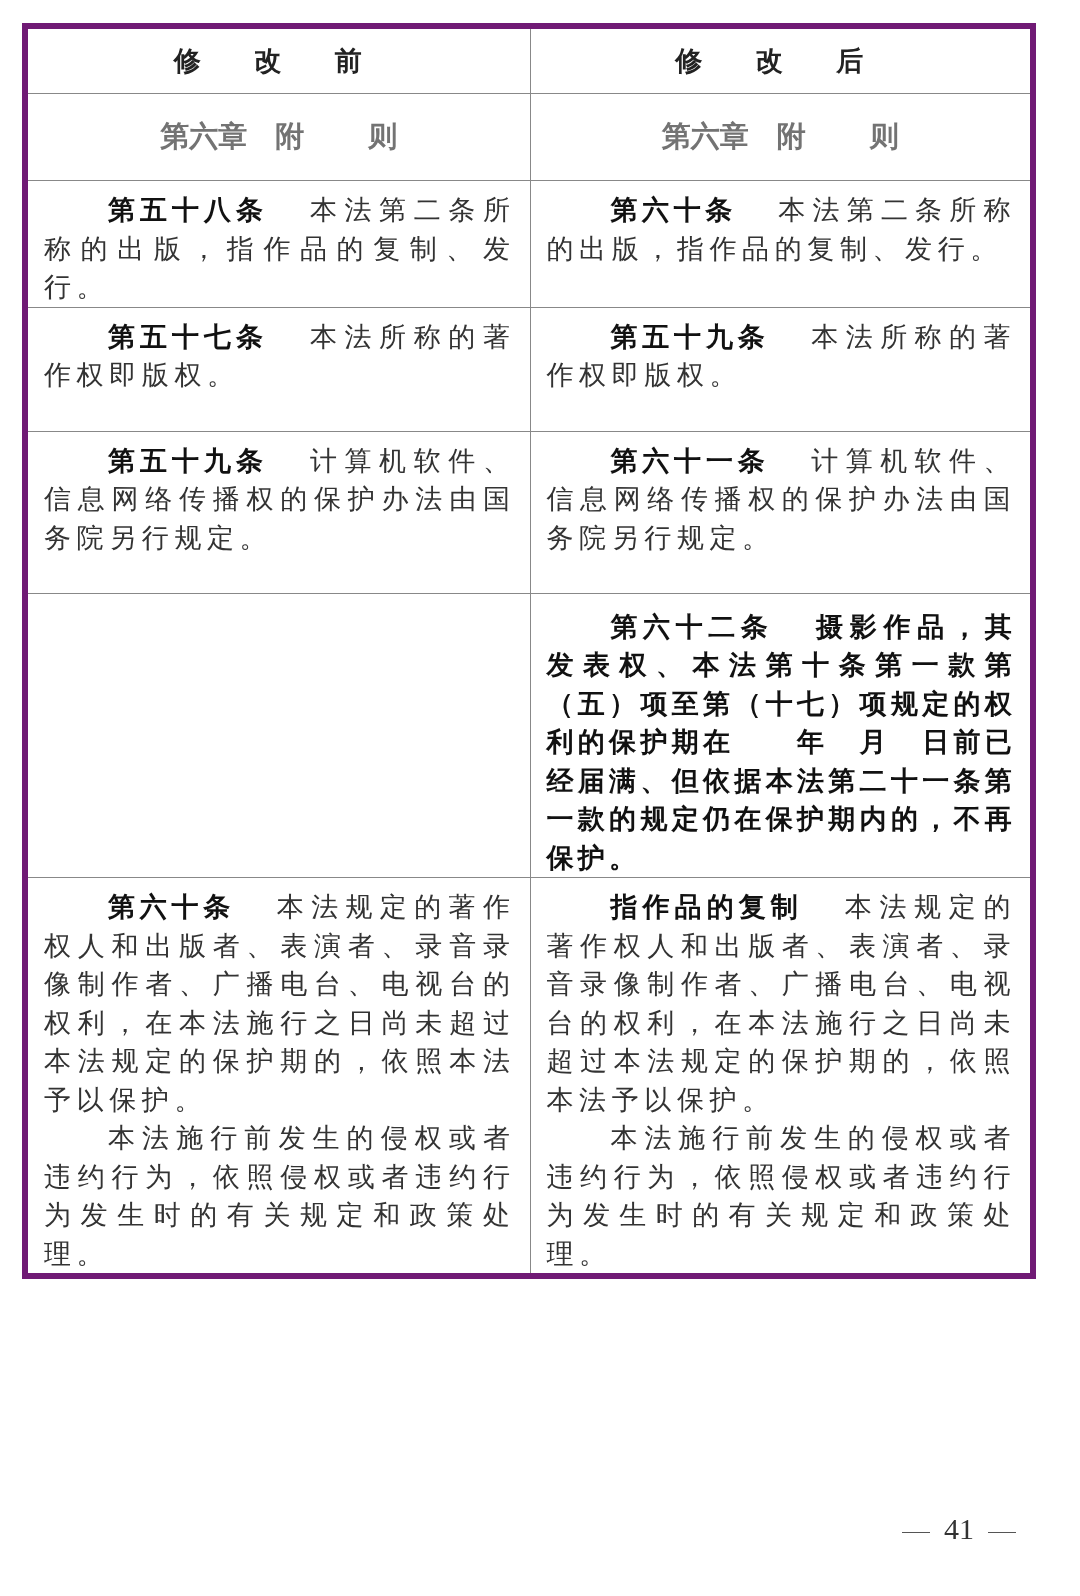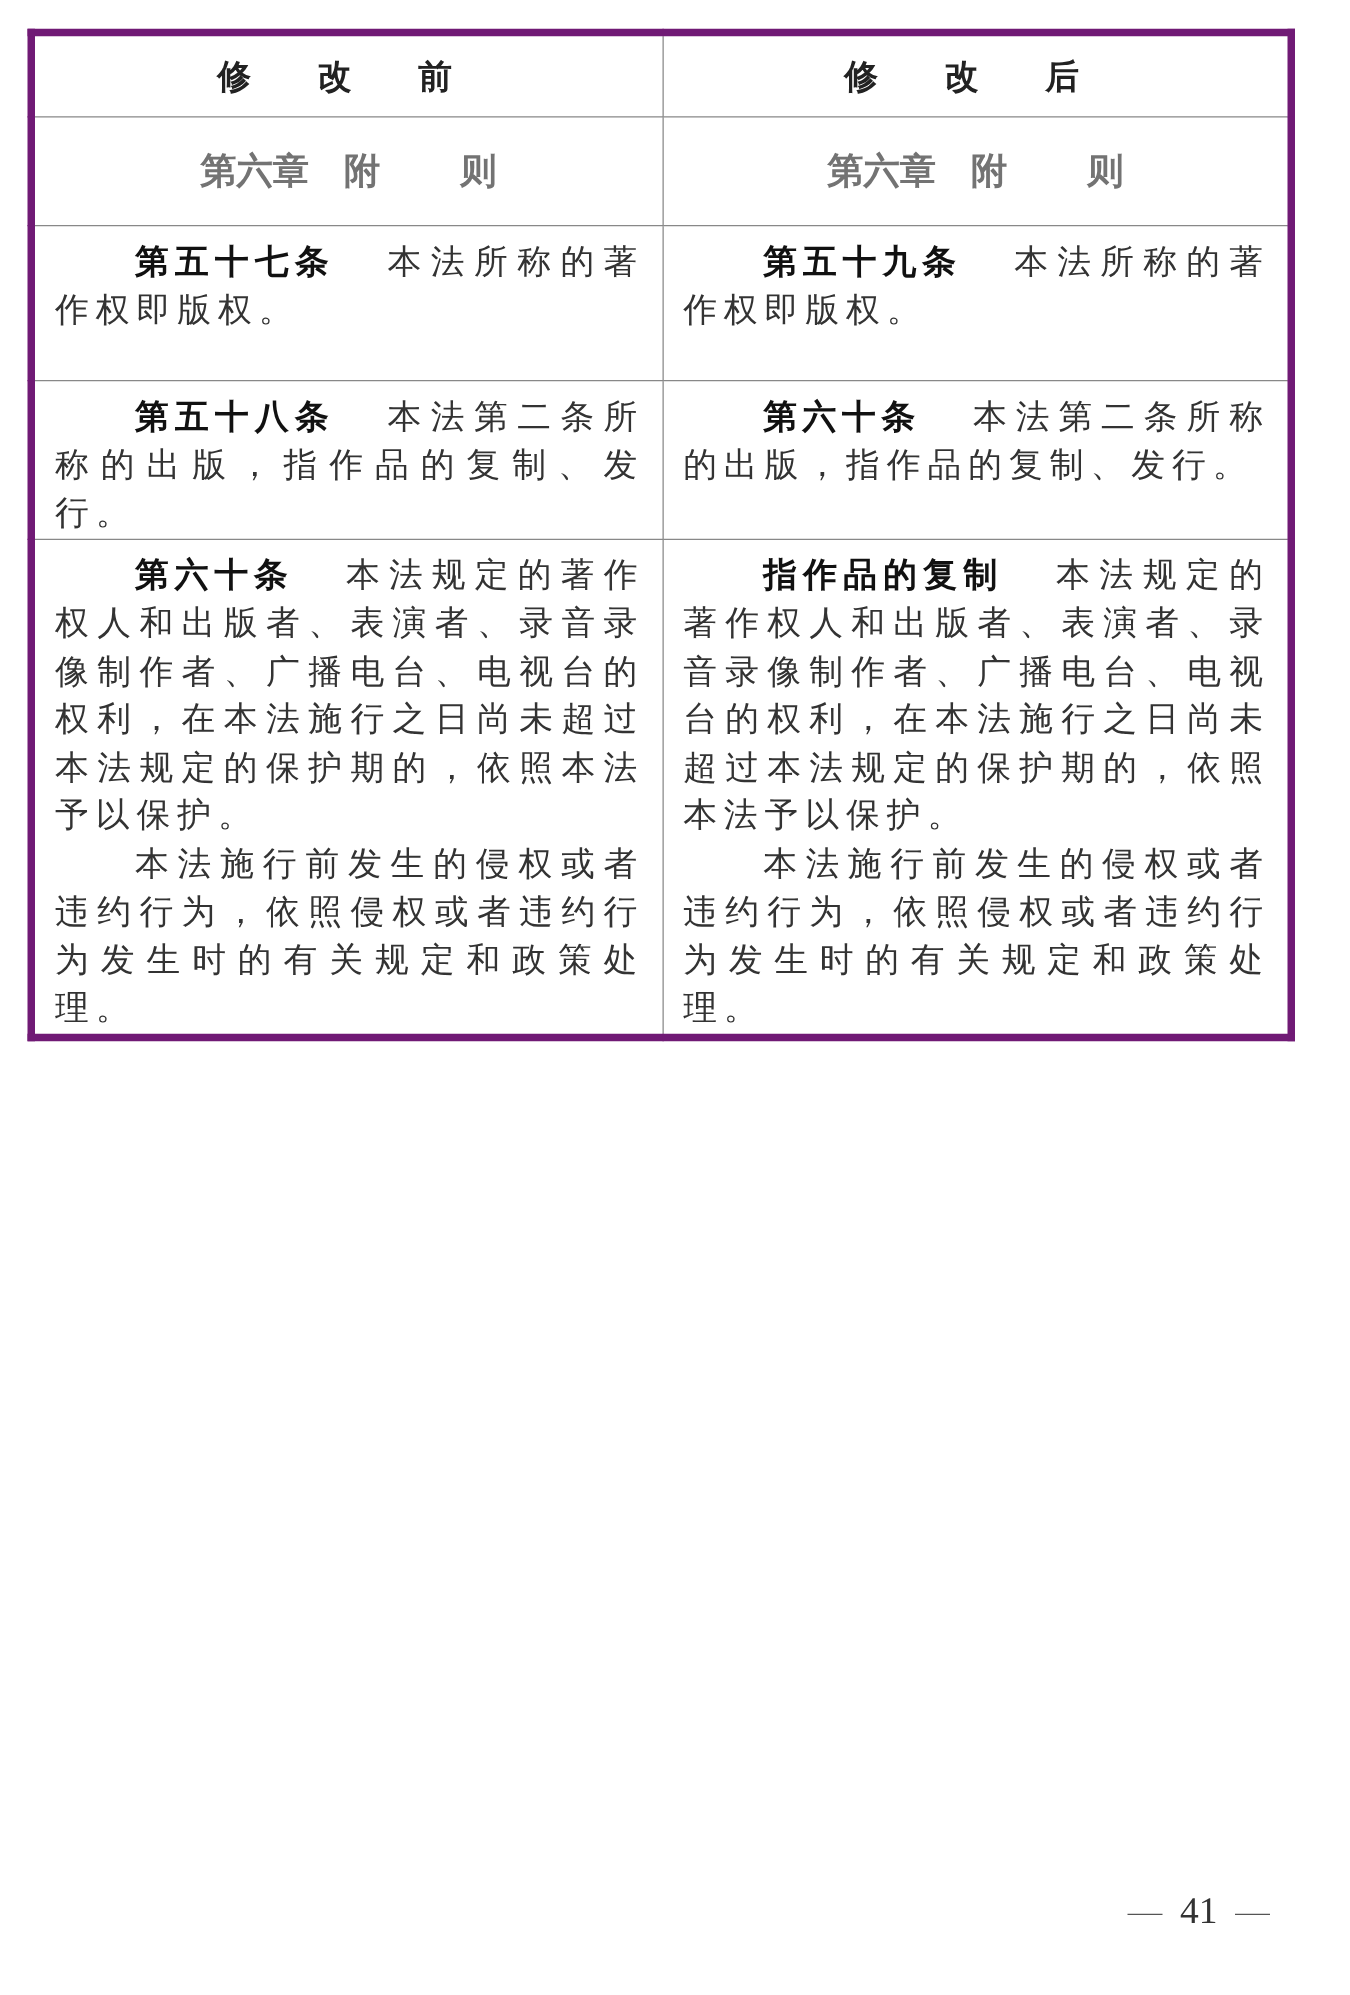--- a/index.html
+++ b/index.html
@@ -61,47 +61,67 @@
     <th class="hdr-cell">修 改 前</th>
     <th class="hdr-cell">修 改 后</th>
   </tr>
 
 
   <tr>
     <td class="chapter-cell"><span>第六章</span><span class="sp1"></span><span>附</span><span class="sp2"></span><span>则</span></td>
     <td class="chapter-cell"><span>第六章</span><span class="sp1"></span><span>附</span><span class="sp2"></span><span>则</span></td>
   </tr>
 
+  <tr style="height:126px;">
+    <td>
+          <div class="cell-inner">
+      <p class="para"><span class="art-no">第五十八条</span><span class="gap"></span><span>本法第二条所称的出版，指作品的复制、发行。</span></p>
+    </div>
+        </td>
+    <td>
+          <div class="cell-inner">
+      <p class="para"><span class="art-no">第六十条</span><span class="gap"></span><span>本法第二条所称的出版，指作品的复制、发行。</span></p>
+    </div>
+        </td>
+  </tr>
+
   <tr style="height:124px;">
     <td>
           <div class="cell-inner">
       <p class="para"><span class="art-no">第五十七条</span><span class="gap"></span><span>本法所称的著作权即版权。</span></p>
     </div>
         </td>
     <td>
           <div class="cell-inner">
       <p class="para"><span class="art-no">第五十九条</span><span class="gap"></span><span>本法所称的著作权即版权。</span></p>
     </div>
         </td>
   </tr>
 
-  <tr style="height:126px;">
+  <tr style="height:162px;">
     <td>
           <div class="cell-inner">
-      <p class="para"><span class="art-no">第五十八条</span><span class="gap"></span><span>本法第二条所称的出版，指作品的复制、发行。</span></p>
+      <p class="para"><span class="art-no">第五十九条</span><span class="gap"></span><span>计算机软件、信息网络传播权的保护办法由国务院另行规定。</span></p>
     </div>
         </td>
     <td>
           <div class="cell-inner">
-      <p class="para"><span class="art-no">第六十条</span><span class="gap"></span><span>本法第二条所称的出版，指作品的复制、发行。</span></p>
+      <p class="para"><span class="art-no">第六十一条</span><span class="gap"></span><span>计算机软件、信息网络传播权的保护办法由国务院另行规定。</span></p>
     </div>
         </td>
   </tr>
 
-
+  <tr style="height:278px;">
+    <td></td>
+    <td>
+          <div class="cell-inner" style="padding-top:14px;">
+      <p class="para bold-all"><span class="art-no">第六十二条</span><span class="gap"></span><span>摄影作品，其发表权、本法第十条第一款第（五）项至第（十七）项规定的权利的保护期在　　年　月　日前已经届满、但依据本法第二十一条第一款的规定仍在保护期内的，不再保护。</span></p>
+    </div>
+        </td>
+  </tr>
 
   <tr style="height:392px;">
     <td>
           <div class="cell-inner">
       <p class="para"><span class="art-no">第六十条</span><span class="gap"></span><span>本法规定的著作权人和出版者、表演者、录音录像制作者、广播电台、电视台的权利，在本法施行之日尚未超过本法规定的保护期的，依照本法予以保护。</span></p>
       <p class="para">本法施行前发生的侵权或者违约行为，依照侵权或者违约行为发生时的有关规定和政策处理。</p>
     </div>
         </td>
     <td>
           <div class="cell-inner">

